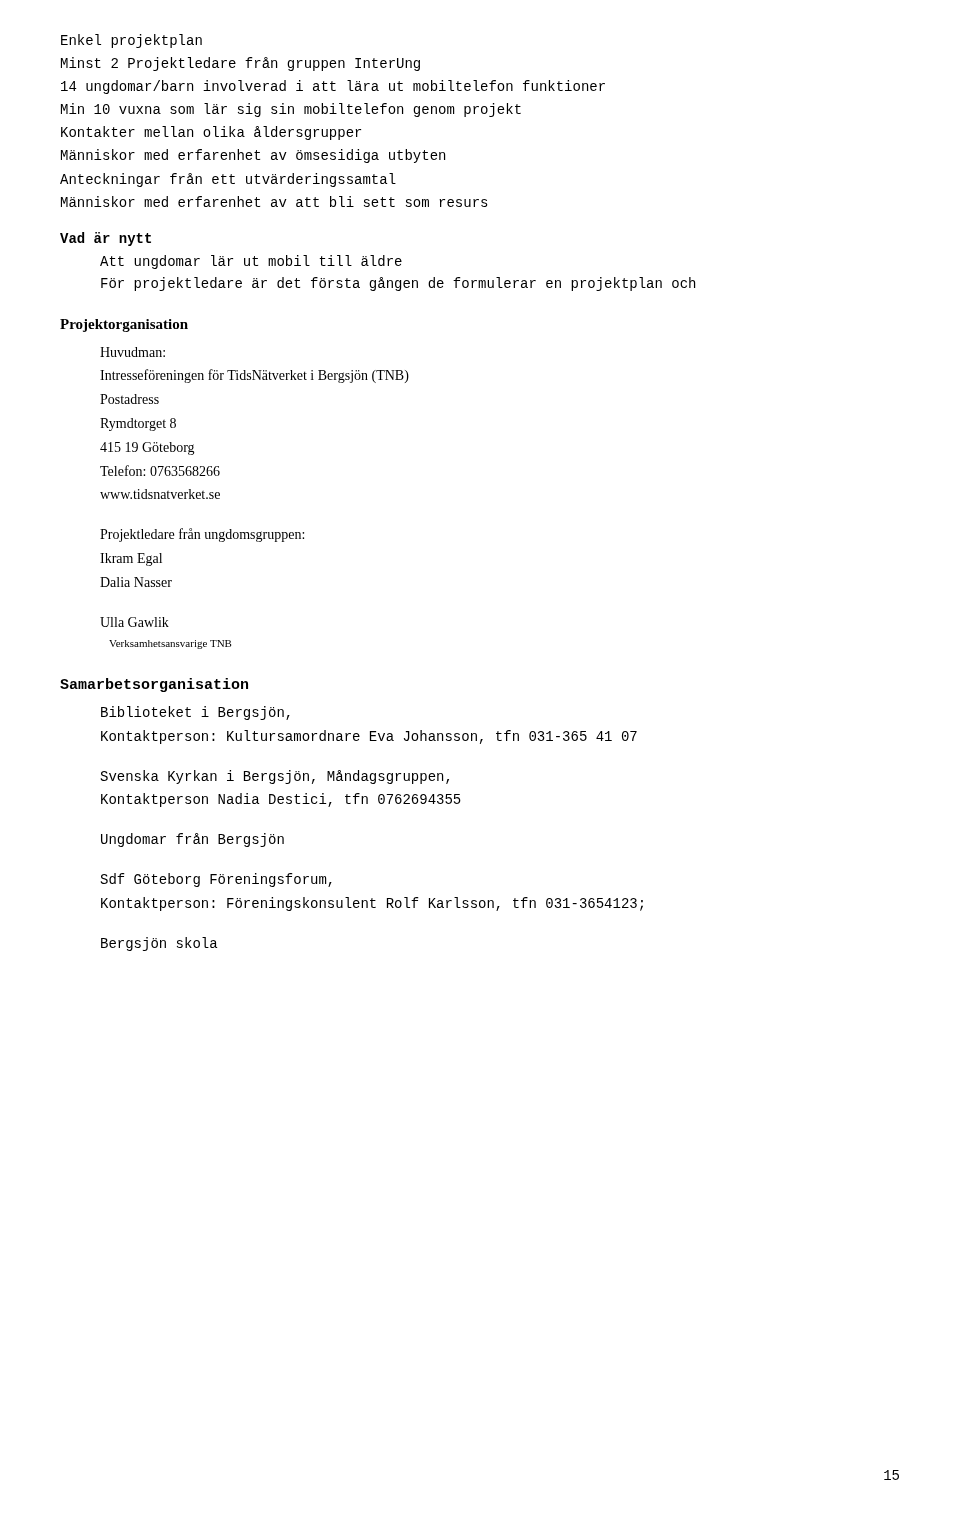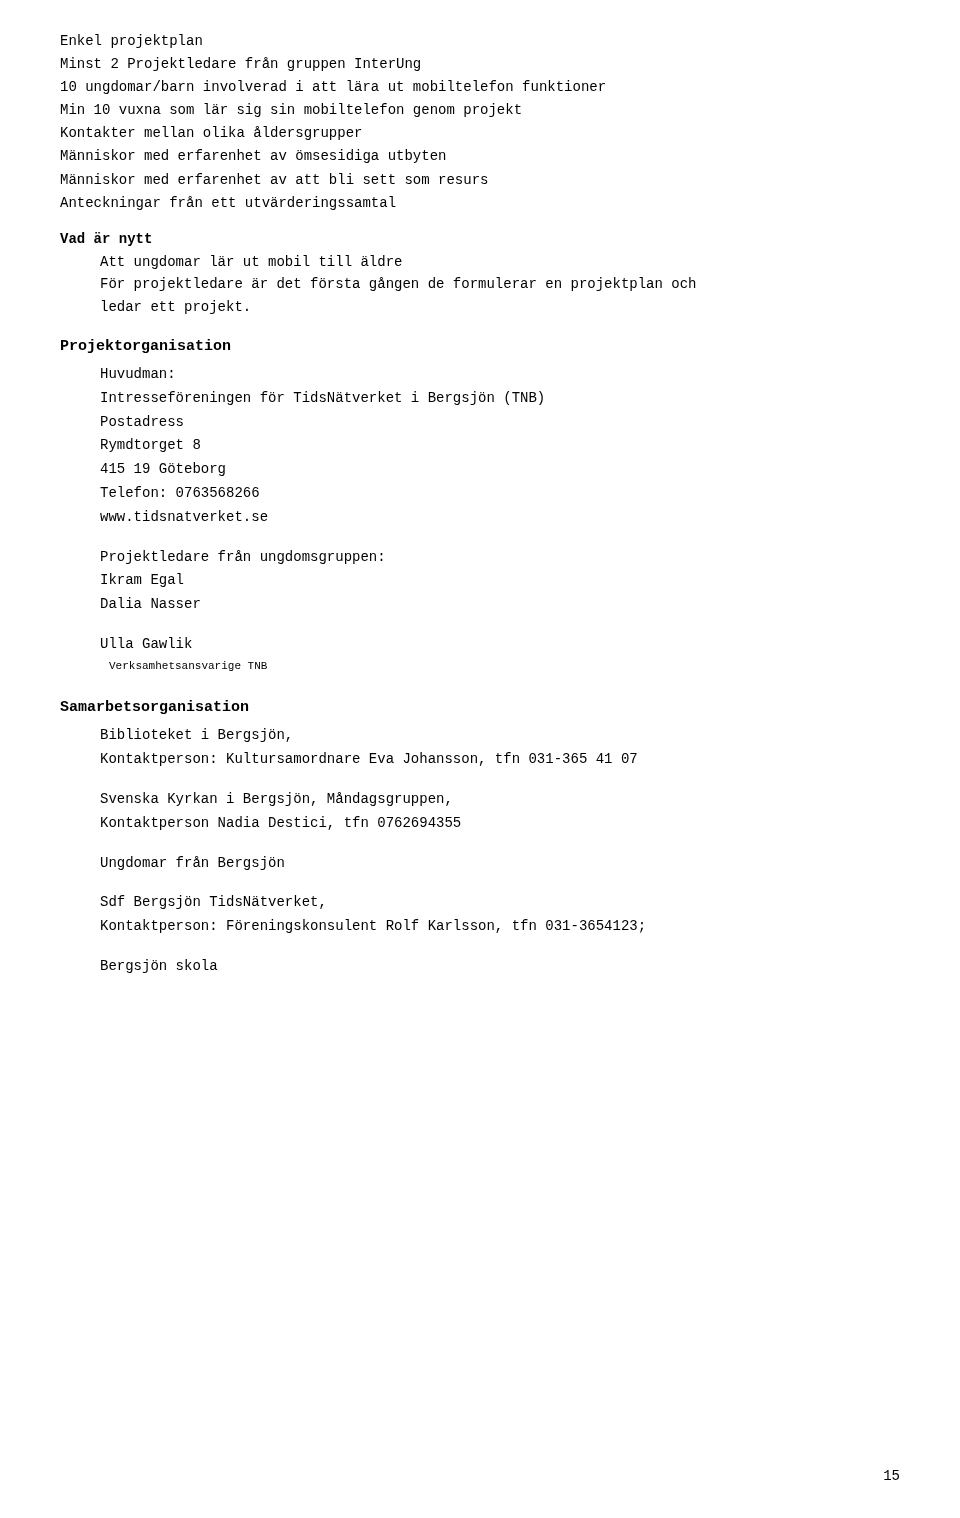--- a/index.html
+++ b/index.html
@@ -38,20 +38,21 @@
     }
 
     .vad-ar-nytt-content {
       margin-left: 40px;
       line-height: 1.6;
     }
 
     .section-projektorganisation {
       margin-top: 20px;
       margin-bottom: 20px;
+      font-family: Liberation Serif, serif;
     }
 
     .section-heading-bold {
       font-weight: bold;
       font-size: 15px;
       margin-bottom: 8px;
     }
 
     .org-block {
       margin-left: 40px;
@@ -94,34 +95,33 @@
     }
   </style>
 </head>
 <body>
 
 <div class="page">
 
   <div class="intro-lines">
     <div>Enkel projektplan</div>
     <div>Minst 2 Projektledare från gruppen InterUng</div>
-    <div>10 ungdomar/barn involverad i att lära ut mobiltelefon funktioner</div>
+    <div>14 ungdomar/barn involverad i att lära ut mobiltelefon funktioner</div>
     <div>Min 10 vuxna som lär sig sin mobiltelefon genom projekt</div>
     <div>Kontakter mellan olika åldersgrupper</div>
     <div>Människor med erfarenhet av ömsesidiga utbyten</div>
+    <div>Anteckningar från ett utvärderingssamtal</div>
     <div>Människor med erfarenhet av att bli sett som resurs</div>
-    <div>Anteckningar från ett utvärderingssamtal</div>
   </div>
 
   <div class="section-vad-ar-nytt">
     <div class="vad-ar-nytt-heading">Vad är nytt</div>
     <div class="vad-ar-nytt-content">
       <div>Att ungdomar lär ut mobil till äldre</div>
       <div>För projektledare är det första gången de formulerar en projektplan och</div>
-      <div>ledar ett projekt.</div>
     </div>
   </div>
 
   <div class="section-projektorganisation">
     <div class="section-heading-bold">Projektorganisation</div>
 
     <div class="org-block">
       <div>Huvudman:</div>
       <div>Intresseföreningen för TidsNätverket i Bergsjön (TNB)</div>
       <div>Postadress</div>
@@ -154,21 +154,21 @@
     <div class="samarbets-block">
       <div>Svenska Kyrkan i Bergsjön, Måndagsgruppen,</div>
       <div>Kontaktperson Nadia Destici, tfn 0762694355</div>
     </div>
 
     <div class="samarbets-block">
       <div>Ungdomar från Bergsjön</div>
     </div>
 
     <div class="samarbets-block">
-      <div>Sdf Bergsjön TidsNätverket,</div>
+      <div>Sdf Göteborg Föreningsforum,</div>
       <div>Kontaktperson: Föreningskonsulent Rolf Karlsson, tfn 031-3654123;</div>
     </div>
 
 
     <div class="samarbets-block">
       <div>Bergsjön skola</div>
     </div>
   </div>
 
   <div class="page-number">15</div>

